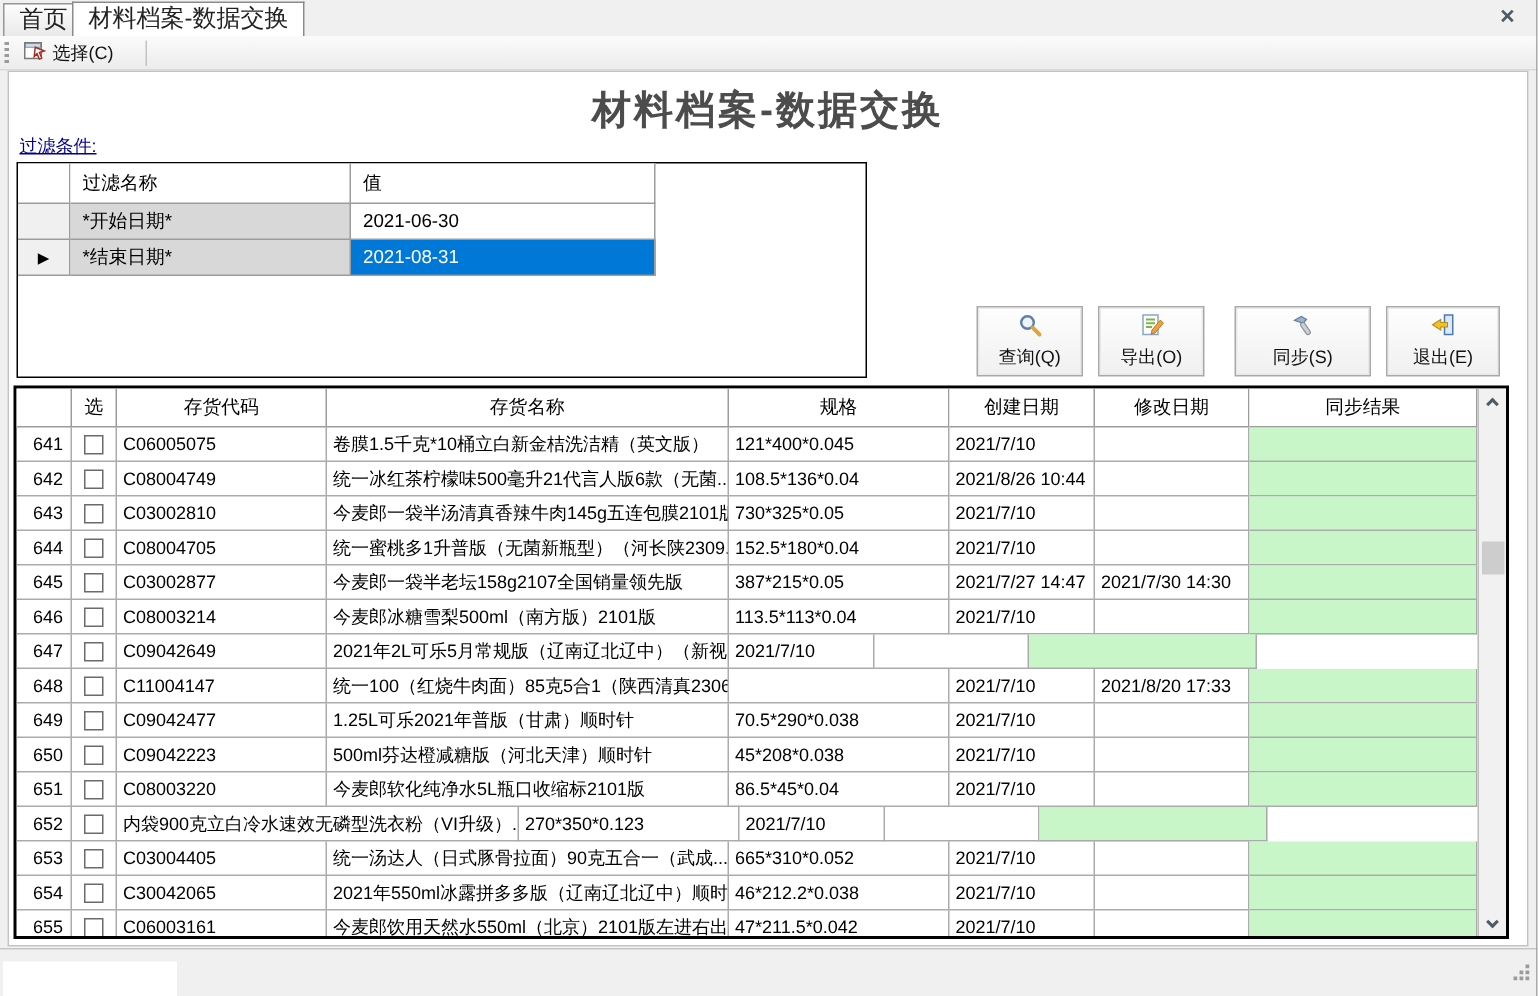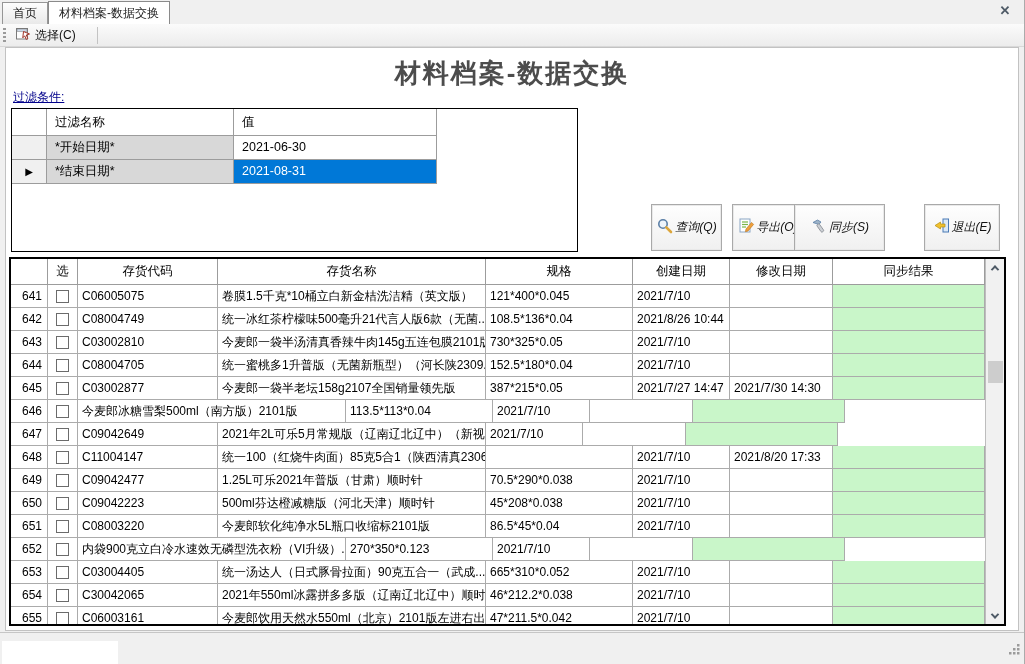--- a/index.html
+++ b/index.html
@@ -7,21 +7,21 @@
   body {
     font-family:"Liberation Sans", sans-serif;
     background:#f0f0f0;
     position:relative;
     overflow:hidden;
   }
   
   .tabbar { position:absolute; left:0; top:0; width:100%; height:24px; background:#f0f0f0; }
   .tab {
     position:absolute; top:2px; height:22px; line-height:21px;
-    font-size:12px; text-align:left; padding:0 10px;
+    font-size:16px; text-align:left; padding:0 10px;
     background:linear-gradient(#fdfdfd,#e9e9e9);
     border:1px solid #969696; border-bottom:none; color:#222;
   }
   .tab.home { left:2px; }
   .tab.active {
     top:1px; height:23px; line-height:22px; left:48px;
     background:#ffffff; border-color:#8a8a8a;
   }
   .tab-close {
     position:absolute; right:12px; top:3px; width:16px; height:16px;
@@ -75,26 +75,26 @@
   .f-name { width:187px; background:#d8d8d8; }
   .f-val { width:203px; background:#fff; }
   .fhead .f-name, .fhead .f-val { background:#fff; }
   .f-val.selected { background:#0078d7; color:#fff; }
   .f-arrow { font-size:10px; color:#000; }
   
   .act-btn {
     position:absolute; top:156px; height:47px;
     background:linear-gradient(#fefefe,#f0f0f0);
     border:1px solid #a9a9a9; box-shadow:inset 0 0 0 1px #e9e9e9;
-    display:flex; flex-direction:row; align-items:center; justify-content:center; gap:1px;
-    font-size:12px; color:#111; cursor:default;font-style:italic;
+    display:flex; flex-direction:column; align-items:center; justify-content:center; gap:1px;
+    font-size:12px; color:#111; cursor:default;
   }
   .btn-query  { left:645px; width:71px; }
   .btn-export { left:726px; width:71px; }
-  .btn-sync   { left:788px; width:91px; }
+  .btn-sync   { left:817px; width:91px; }
   .btn-exit   { left:918px; width:76px; }
   
   .dtable {
     position:absolute; left:3px; top:209px; width:997px; height:369px;
     border:2px solid #000; background:#fff; overflow:hidden;
   }
   .thead { display:flex; height:26px; }
   .hc {
     border-right:1px solid #9c9c9c; border-bottom:1px solid #9c9c9c;
     font-size:12.5px; text-align:center; line-height:25px;
@@ -299,20 +299,21 @@
           <div class="c w-created">2021/7/27 14:47</div>
           <div class="c w-modified">2021/7/30 14:30</div>
           <div class="c w-sync"></div>
         </div>
 
         <div class="trow">
           <div class="c w-num">646</div>
           <div class="c w-check">
             <span class="cb"></span>
           </div>
+          <div class="c w-code">C08003214</div>
           <div class="c w-name">今麦郎冰糖雪梨500ml（南方版）2101版</div>
           <div class="c w-spec">113.5*113*0.04</div>
           <div class="c w-created">2021/7/10</div>
           <div class="c w-modified"></div>
           <div class="c w-sync"></div>
         </div>
 
         <div class="trow">
           <div class="c w-num">647</div>
           <div class="c w-check">

